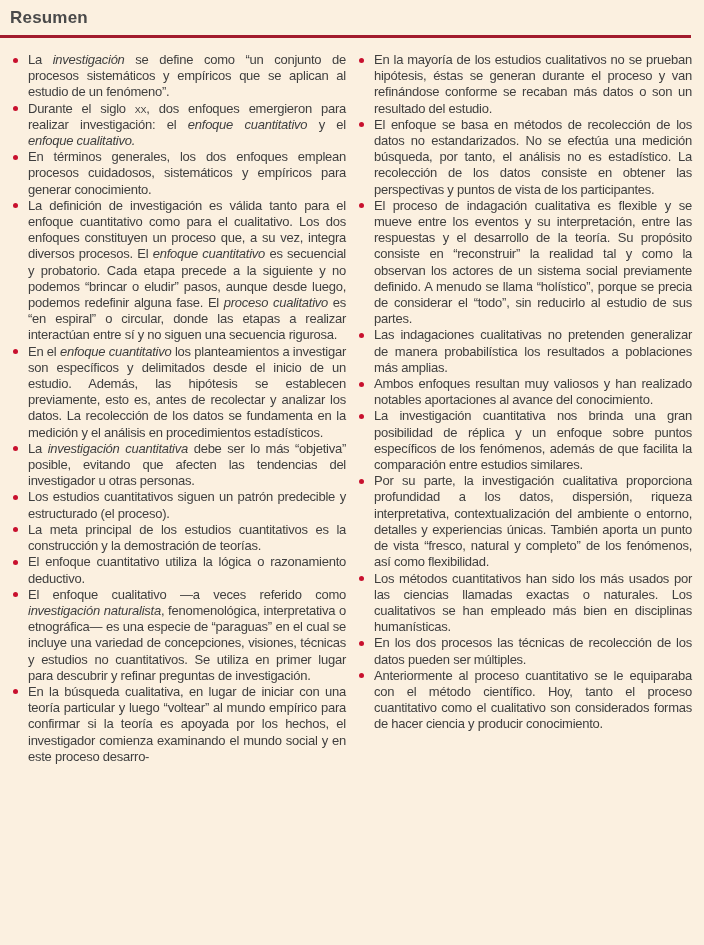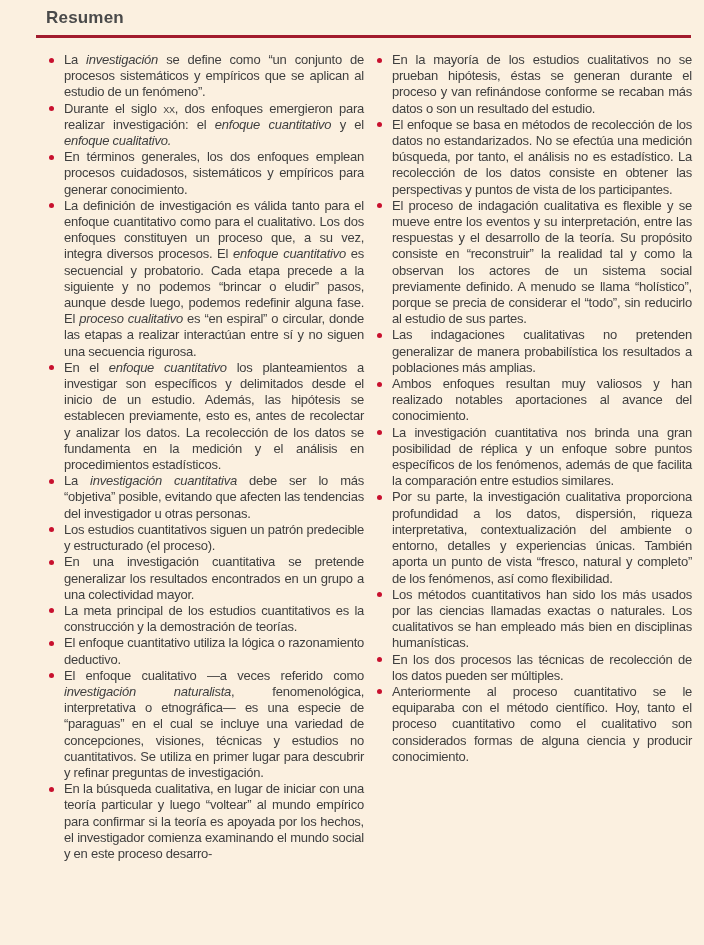--- a/index.html
+++ b/index.html
@@ -10,21 +10,21 @@
     --text:#3f3f3f;
   }
   *{box-sizing:border-box;}
   html,body{margin:0;padding:0;}
   body{
     width:704px;height:945px;overflow:hidden;
     background:var(--background);
     font-family:"Liberation Sans", sans-serif;
     color:var(--text);
   }
-  .page{width:704px;height:754px;padding-left:36px;}
+  .page{width:704px;height:754px;}
   .header{padding:7px 0 0 10px;}
   .page-title{
     margin:0;
     font-size:17px;line-height:22px;font-weight:700;
     color:var(--title);
     letter-spacing:0.2px;
   }
   .header-rule{
     height:3px;background:var(--rule);
     margin:6px 13px 0 0;
@@ -64,35 +64,34 @@
   <div class="columns">
     <div class="col">
       <ul class="summary-list">
           <li><span class="bullet"></span><span>La </span><span class="it">investigación</span><span> se define como “un conjunto de procesos sistemáticos y empíricos que se aplican al estudio de un fenómeno”.</span></li>
           <li><span class="bullet"></span><span>Durante el siglo </span><span class="sc">xx</span><span>, dos enfoques emergieron para realizar investigación: el </span><span class="it">enfoque cuantitativo</span><span> y el </span><span class="it">enfoque cualitativo.</span></li>
           <li><span class="bullet"></span><span>En términos generales, los dos enfoques emplean procesos cuidadosos, sistemáticos y empíricos para generar conocimiento.</span></li>
           <li><span class="bullet"></span><span>La definición de investigación es válida tanto para el enfoque cuantitativo como para el cualitativo. Los dos enfoques constituyen un proceso que, a su vez, integra diversos procesos. El </span><span class="it">enfoque cuantitativo</span><span> es secuencial y probatorio. Cada etapa precede a la siguiente y no podemos “brincar o eludir” pasos, aunque desde luego, podemos redefinir alguna fase. El </span><span class="it">proceso cualitativo</span><span> es “en espiral” o circular, donde las etapas a realizar interactúan entre sí y no siguen una secuencia rigurosa.</span></li>
           <li><span class="bullet"></span><span>En el </span><span class="it">enfoque cuantitativo</span><span> los planteamientos a investigar son específicos y delimitados desde el inicio de un estudio. Además, las hipótesis se establecen previamente, esto es, antes de recolectar y analizar los datos. La recolección de los datos se fundamenta en la medición y el análisis en procedimientos estadísticos.</span></li>
           <li><span class="bullet"></span><span>La </span><span class="it">investigación cuantitativa</span><span> debe ser lo más “objetiva” posible, evitando que afecten las tendencias del investigador u otras personas.</span></li>
           <li><span class="bullet"></span><span>Los estudios cuantitativos siguen un patrón predecible y estructurado (el proceso).</span></li>
-          <li><span class="bullet"></span><span>En una investigación cuantitativa se pretende generalizar los resultados encontrados en un grupo a una colectividad mayor.</span></li>
           <li><span class="bullet"></span><span>La meta principal de los estudios cuantitativos es la construcción y la demostración de teorías.</span></li>
           <li><span class="bullet"></span><span>El enfoque cuantitativo utiliza la lógica o razonamiento deductivo.</span></li>
           <li><span class="bullet"></span><span>El enfoque cualitativo —a veces referido como </span><span class="it">investigación naturalista</span><span>, fenomenológica, interpretativa o etnográfica— es una especie de “paraguas” en el cual se incluye una variedad de concepciones, visiones, técnicas y estudios no cuantitativos. Se utiliza en primer lugar para descubrir y refinar preguntas de investigación.</span></li>
           <li><span class="bullet"></span><span>En la búsqueda cualitativa, en lugar de iniciar con una teoría particular y luego “voltear” al mundo empírico para confirmar si la teoría es apoyada por los hechos, el investigador comienza examinando el mundo social y en este proceso desarro-</span></li>
         </ul>
     </div>
     <div class="col">
       <ul class="summary-list">
           <li><span class="bullet"></span><span>En la mayoría de los estudios cualitativos no se prueban hipótesis, éstas se generan durante el proceso y van refinándose conforme se recaban más datos o son un resultado del estudio.</span></li>
           <li><span class="bullet"></span><span>El enfoque se basa en métodos de recolección de los datos no estandarizados. No se efectúa una medición búsqueda, por tanto, el análisis no es estadístico. La recolección de los datos consiste en obtener las perspectivas y puntos de vista de los participantes.</span></li>
           <li><span class="bullet"></span><span>El proceso de indagación cualitativa es flexible y se mueve entre los eventos y su interpretación, entre las respuestas y el desarrollo de la teoría. Su propósito consiste en “reconstruir” la realidad tal y como la observan los actores de un sistema social previamente definido. A menudo se llama “holístico”, porque se precia de considerar el “todo”, sin reducirlo al estudio de sus partes.</span></li>
           <li><span class="bullet"></span><span>Las indagaciones cualitativas no pretenden generalizar de manera probabilística los resultados a poblaciones más amplias.</span></li>
           <li><span class="bullet"></span><span>Ambos enfoques resultan muy valiosos y han realizado notables aportaciones al avance del conocimiento.</span></li>
           <li><span class="bullet"></span><span>La investigación cuantitativa nos brinda una gran posibilidad de réplica y un enfoque sobre puntos específicos de los fenómenos, además de que facilita la comparación entre estudios similares.</span></li>
           <li><span class="bullet"></span><span>Por su parte, la investigación cualitativa proporciona profundidad a los datos, dispersión, riqueza interpretativa, contextualización del ambiente o entorno, detalles y experiencias únicas. También aporta un punto de vista “fresco, natural y completo” de los fenómenos, así como flexibilidad.</span></li>
           <li><span class="bullet"></span><span>Los métodos cuantitativos han sido los más usados por las ciencias llamadas exactas o naturales. Los cualitativos se han empleado más bien en disciplinas humanísticas.</span></li>
           <li><span class="bullet"></span><span>En los dos procesos las técnicas de recolección de los datos pueden ser múltiples.</span></li>
-          <li><span class="bullet"></span><span>Anteriormente al proceso cuantitativo se le equiparaba con el método científico. Hoy, tanto el proceso cuantitativo como el cualitativo son considerados formas de alguna ciencia y producir conocimiento.</span></li>
+          <li><span class="bullet"></span><span>Anteriormente al proceso cuantitativo se le equiparaba con el método científico. Hoy, tanto el proceso cuantitativo como el cualitativo son considerados formas de hacer ciencia y producir conocimiento.</span></li>
         </ul>
     </div>
   </div>
 </div>
 
 </body></html>

